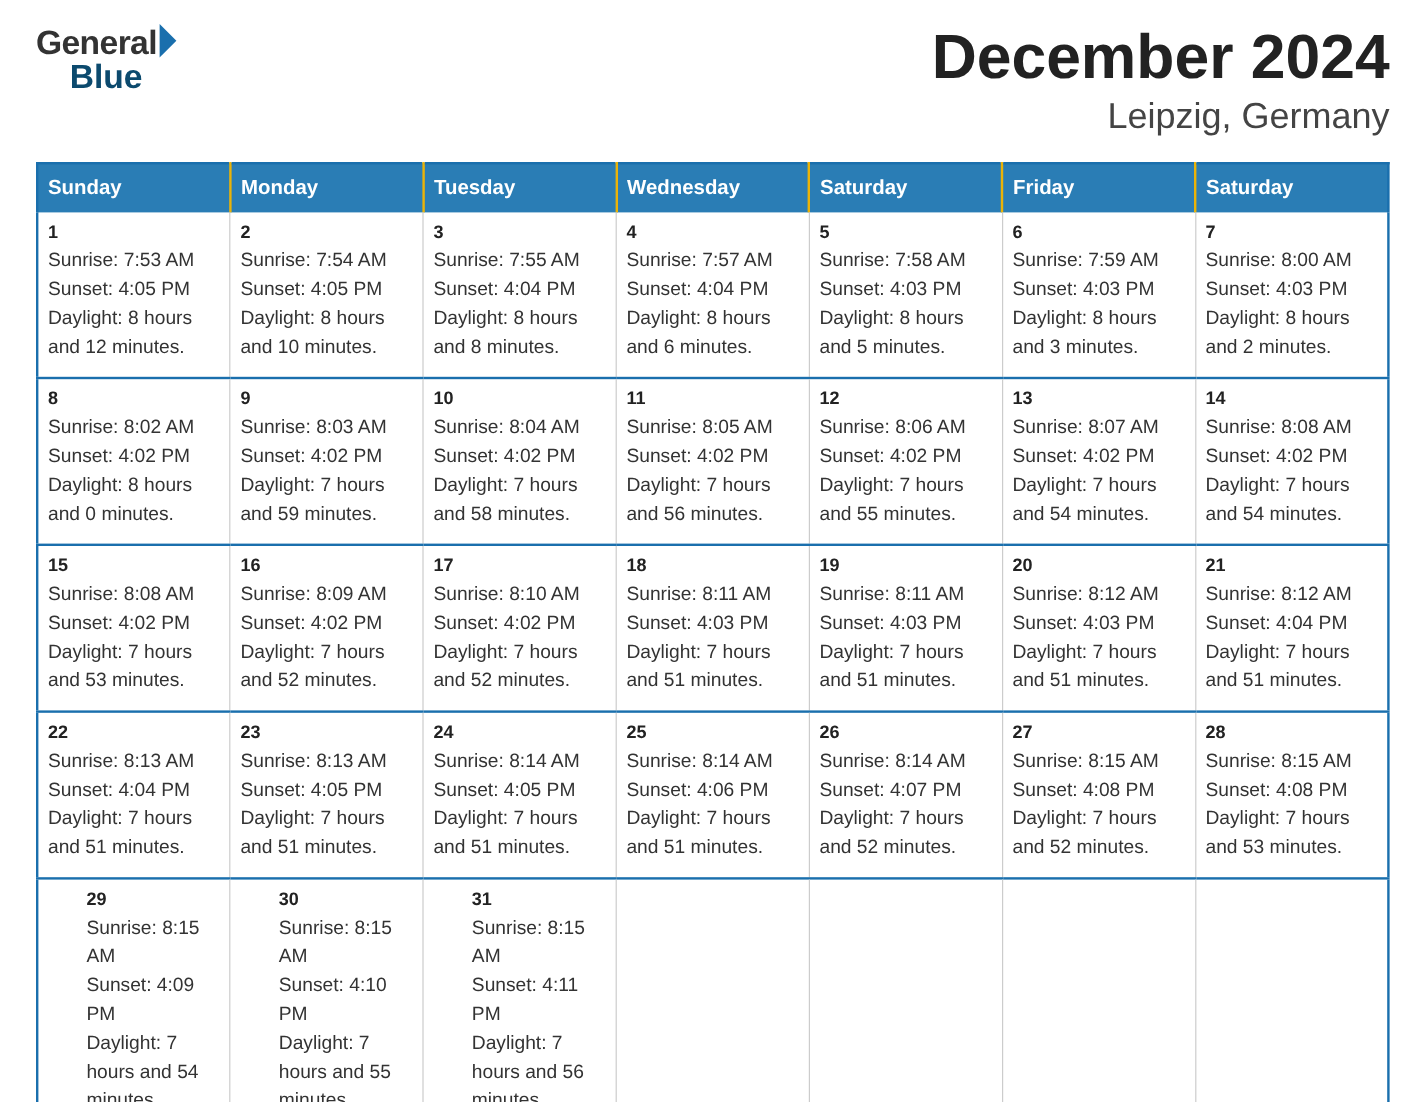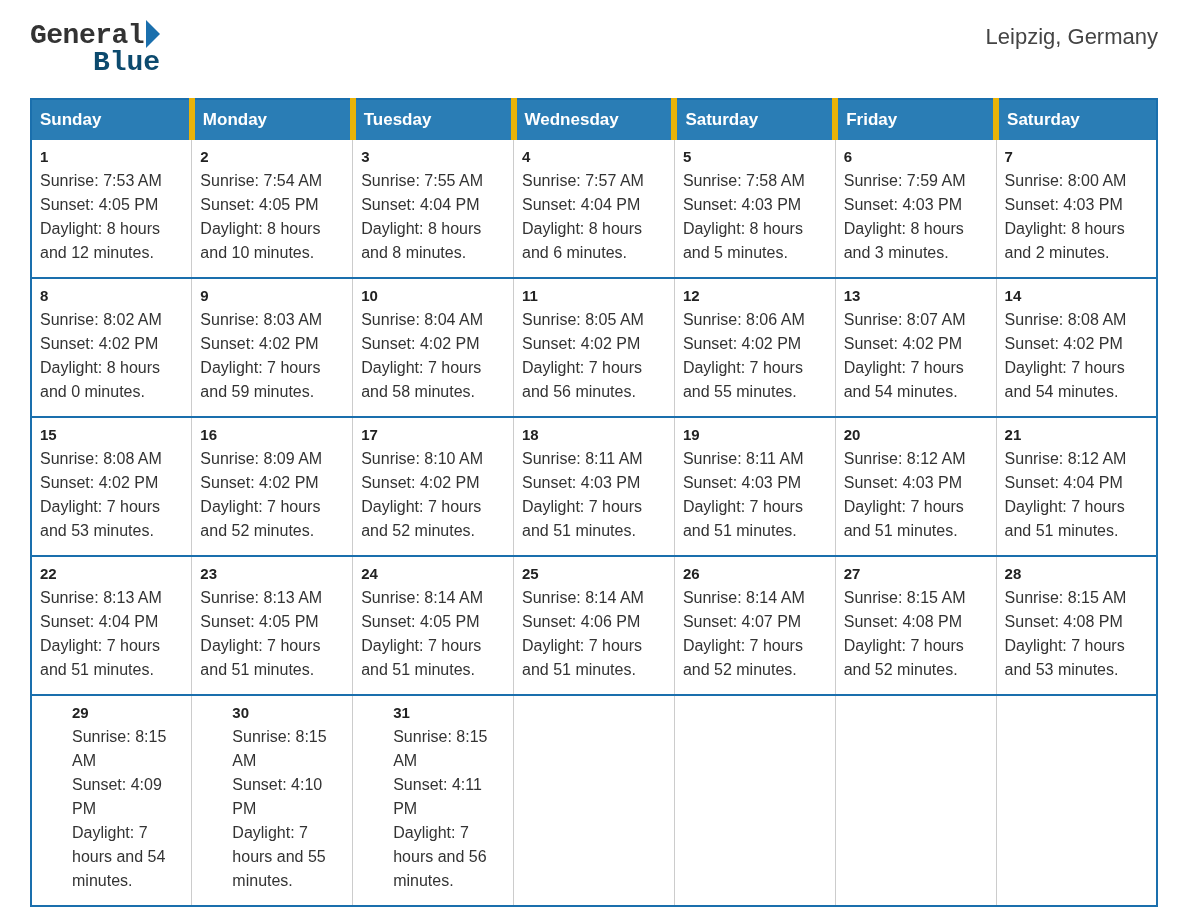--- a/index.html
+++ b/index.html
@@ -12,22 +12,21 @@
     }
     .header {
       display: flex;
       justify-content: space-between;
       align-items: flex-start;
       margin-bottom: 20px;
     }
     .logo {
       display: flex;
       flex-direction: column;
-      align-items: flex-end;
-      font-family: Liberation Mono, monospace;
+      align-items: center;
     }
     .logo-top {
       display: flex;
       align-items: center;
     }
     .logo-general {
       font-size: 28px;
       font-weight: bold;
       color: #333;
       letter-spacing: -0.5px;
@@ -50,37 +49,37 @@
     .title-block {
       text-align: right;
     }
     .month-title {
       font-size: 52px;
       font-weight: bold;
       color: #222;
       line-height: 1.1;
     }
     .location {
-      font-size: 22px;
+      font-size: 30px;
       color: #444;
       margin-top: 4px;
     }
     .calendar {
       width: 100%;
       border-collapse: collapse;
       border: 2px solid #1a6fad;
     }
     .calendar thead tr th {
       background-color: #2a7db5;
       color: #fff;
       font-size: 17px;
       font-weight: bold;
       padding: 10px 8px;
       text-align: left;
-      border-right: 6px solid #eab308;
+      border-right: 2px solid #eab308;
     }
     .calendar thead tr th:last-child {
       border-right: none;
     }
     .calendar tbody tr td {
       vertical-align: top;
       padding: 8px 8px 12px 8px;
       border-right: 1px solid #ccc;
       border-bottom: 2px solid #1a6fad;
       font-size: 13.5px;
@@ -116,20 +115,21 @@
 
 <div class="header">
   <div class="logo">
     <div class="logo-top">
       <span class="logo-general">General</span>
       <div class="logo-arrow"></div>
     </div>
     <span class="logo-blue">Blue</span>
   </div>
   <div class="title-block">
+    <div class="month-title">December 2024</div>
     <div class="location">Leipzig, Germany</div>
   </div>
 </div>
 
 <table class="calendar">
   <thead>
     <tr>
     <th>Sunday</th>
         <th>Monday</th>
         <th>Tuesday</th>

